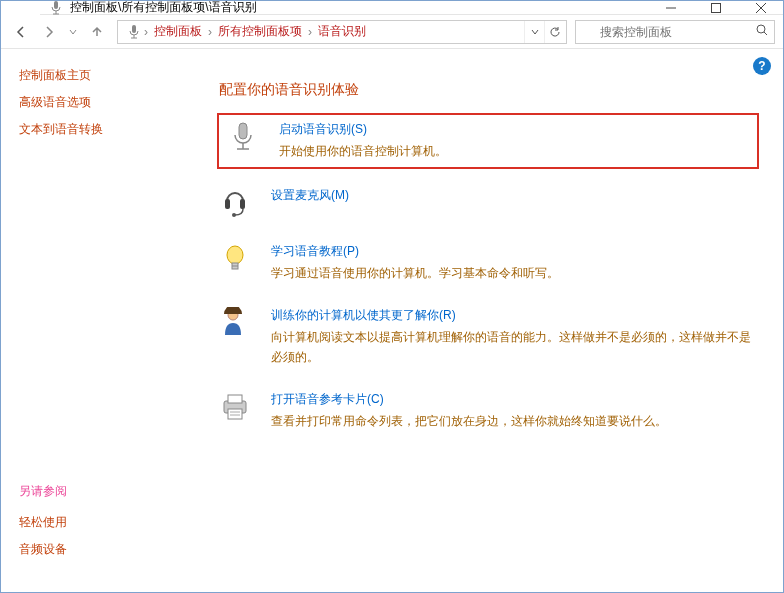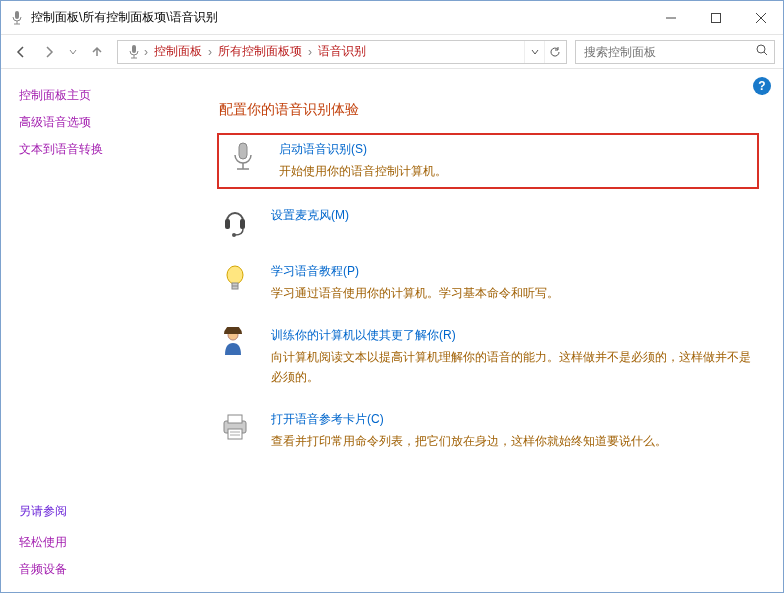--- a/index.html
+++ b/index.html
@@ -9,24 +9,25 @@
     font-size: 12px;
     background: #fff;
     width: 784px;
     height: 593px;
     overflow: hidden;
     border: 1px solid #7da2ce;
   }
   .title-bar {
     display: flex;
     align-items: center;
-    height: 34px;
+    height: 14px;
     padding: 0 0 0 8px;
     background: #fff;
     border-bottom: 1px solid #e5e5e5;
+    margin-left: 39px;
   }
   .title-icon {
     width: 16px; height: 16px;
     display: flex; align-items: center; justify-content: center;
   }
   .title-text {
     margin-left: 6px;
     font-size: 12px;
     color: #000;
   }
@@ -97,37 +98,38 @@
     padding: 0 6px;
     color: #888;
   }
   .search-box input {
     border: none;
     outline: none;
     width: 100%;
     font-size: 12px;
     font-family: inherit;
     color: #000;
+    margin-left: 16px;
   }
   .search-icon { margin-left:6px; color:#555; }
 
   .content {
     display: flex;
     height: calc(593px - 30px - 34px - 2px);
   }
   .sidebar {
     width: 200px;
     padding: 18px 18px;
     display:flex; flex-direction:column;
     gap: 10px;
   }
-  .sidebar a { color: #a21caf; text-decoration:none; cursor:pointer; }
+  .sidebar a { color: #c2410c; text-decoration:none; cursor:pointer; }
   .sidebar-home { color: #0066cc; cursor:pointer; }
   .sidebar-spacer { flex:1; }
-  .sidebar-footer-title { color:#6d28d9; margin-bottom:4px; }
+  .sidebar-footer-title { color:#ec4899; margin-bottom:4px; }
 
   .main {
     flex: 1;
     padding: 10px 24px 18px 18px;
     position: relative;
   }
   .help-icon {
     position: absolute;
     right: 12px;
     top: 8px;

